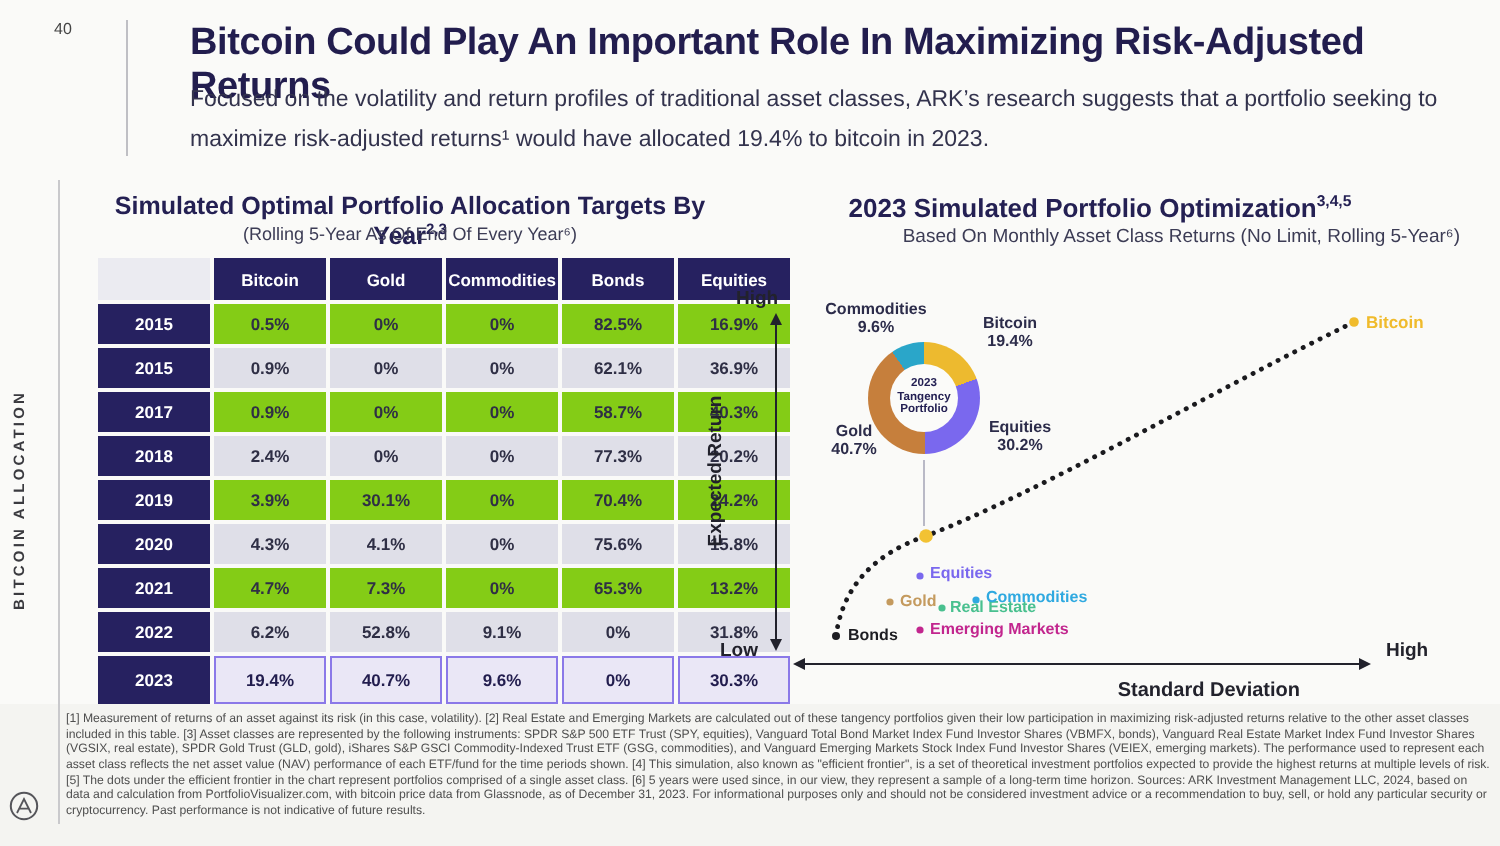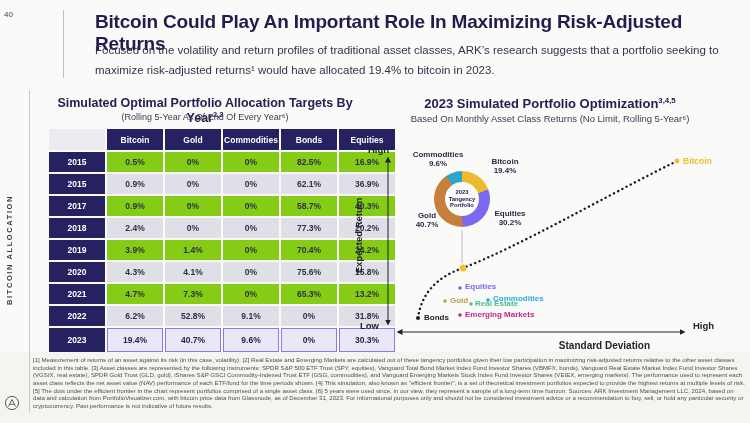--- a/index.html
+++ b/index.html
@@ -1,21 +1,21 @@
 <!DOCTYPE html>
 <html><head>
 <meta charset="utf-8">
 <style>
   html,body{margin:0;padding:0;background:#e8e8e6;}
   .slide{
     position:relative;width:750px;height:423px;background:#fafaf8;
     font-family:"Liberation Sans",sans-serif;color:#25204f;overflow:hidden;
   }
   
-  .page-num{position:absolute;left:4px;top:10px;font-size:8px;font-weight:normal;color:#444;}
+  .page-num{position:absolute;left:27px;top:10px;font-size:8px;font-weight:normal;color:#444;}
   .header-rule{position:absolute;left:63px;top:10px;width:1px;height:68px;background:#bfbfc4;}
   .title{position:absolute;left:95px;top:11px;width:648px;font-size:19px;font-weight:800;color:#221d4e;letter-spacing:-.2px;}
   .subtitle{position:absolute;left:95px;width:645px;font-size:11.5px;color:#33334d;}
   .sub1{top:44px;} .sub2{top:64px;}
   
   .side-rule{position:absolute;left:29px;top:90px;width:1px;height:322px;background:#c9c9cc;}
   .side-label{position:absolute;left:5px;top:160px;height:180px;writing-mode:vertical-rl;transform:rotate(180deg);
     font-size:7.5px;font-weight:bold;letter-spacing:1.6px;color:#3a3a3f;text-align:center;}
   .ark-logo{position:absolute;left:4px;top:395px;}
   
@@ -24,21 +24,21 @@
   table.alloc{position:absolute;left:47px;top:127px;border-collapse:separate;border-spacing:2px;}
   table.alloc th,table.alloc td{font-size:8.5px;text-align:center;padding:0;}
   table.alloc thead th{background:#262160;color:#fff;font-weight:bold;height:21px;width:56px;}
   table.alloc thead th.corner{background:#ebebf1;}
   table.alloc tbody th{background:#262160;color:#fff;font-weight:bold;width:36px;height:20px;}
   table.alloc tbody td{background:#84cc16;color:#2f2f45;font-weight:600;height:20px;}
   table.alloc tbody tr:nth-child(even) td{background:#dfdfe8;}
   table.alloc tbody tr.hl td{background:#eae7f6;border:1.4px solid #8b79e8;font-weight:800;color:#221d4e;height:22px;}
   
   .right-title{position:absolute;left:370px;top:96px;width:360px;text-align:center;font-size:13px;font-weight:800;color:#242053;}
-  .right-sub{position:absolute;left:370px;top:113px;width:360px;text-align:center;font-size:9.5px;color:#3c3c55;}
+  .right-sub{position:absolute;left:370px;top:113px;width:360px;text-align:right;font-size:9.5px;color:#3c3c55;}
   .chart{position:absolute;left:350px;top:90px;width:400px;height:268px;}
   .chart svg{position:absolute;left:0;top:0;}
   .axis-lab{position:absolute;font-size:9.5px;font-weight:bold;color:#22222c;}
   .y-high{left:18px;top:54px;} .y-low{left:10px;top:230px;} .x-high{left:343px;top:230px;}
   .er-label{left:-37px;top:140px;transform:rotate(-90deg);transform-origin:center;width:90px;text-align:center;position:absolute;font-size:9.5px;font-weight:bold;color:#22222c;}
   .sd-label{position:absolute;left:100px;top:250px;width:200px;text-align:right;font-size:10px;font-weight:800;color:#22222c;}
   .donut{position:absolute;left:84px;top:81px;width:56px;height:56px;border-radius:50%;}
   .donut-hole{position:absolute;left:11px;top:11px;width:34px;height:34px;border-radius:50%;background:#fbfbf9;
     display:flex;flex-direction:column;align-items:center;justify-content:center;font-size:5.8px;font-weight:800;color:#242053;line-height:1.2;}
   .donut-lab{position:absolute;width:66px;text-align:center;font-size:8px;font-weight:600;color:#2c2c4a;line-height:1.15;}
@@ -115,21 +115,21 @@
           <th>2018</th>
           <td>2.4%</td>
           <td>0%</td>
           <td>0%</td>
           <td>77.3%</td>
           <td>20.2%</td>
         </tr>
         <tr>
           <th>2019</th>
           <td>3.9%</td>
-          <td>1.4%</td>
+          <td>30.1%</td>
           <td>0%</td>
           <td>70.4%</td>
           <td>24.2%</td>
         </tr>
         <tr>
           <th>2020</th>
           <td>4.3%</td>
           <td>4.1%</td>
           <td>0%</td>
           <td>75.6%</td>

